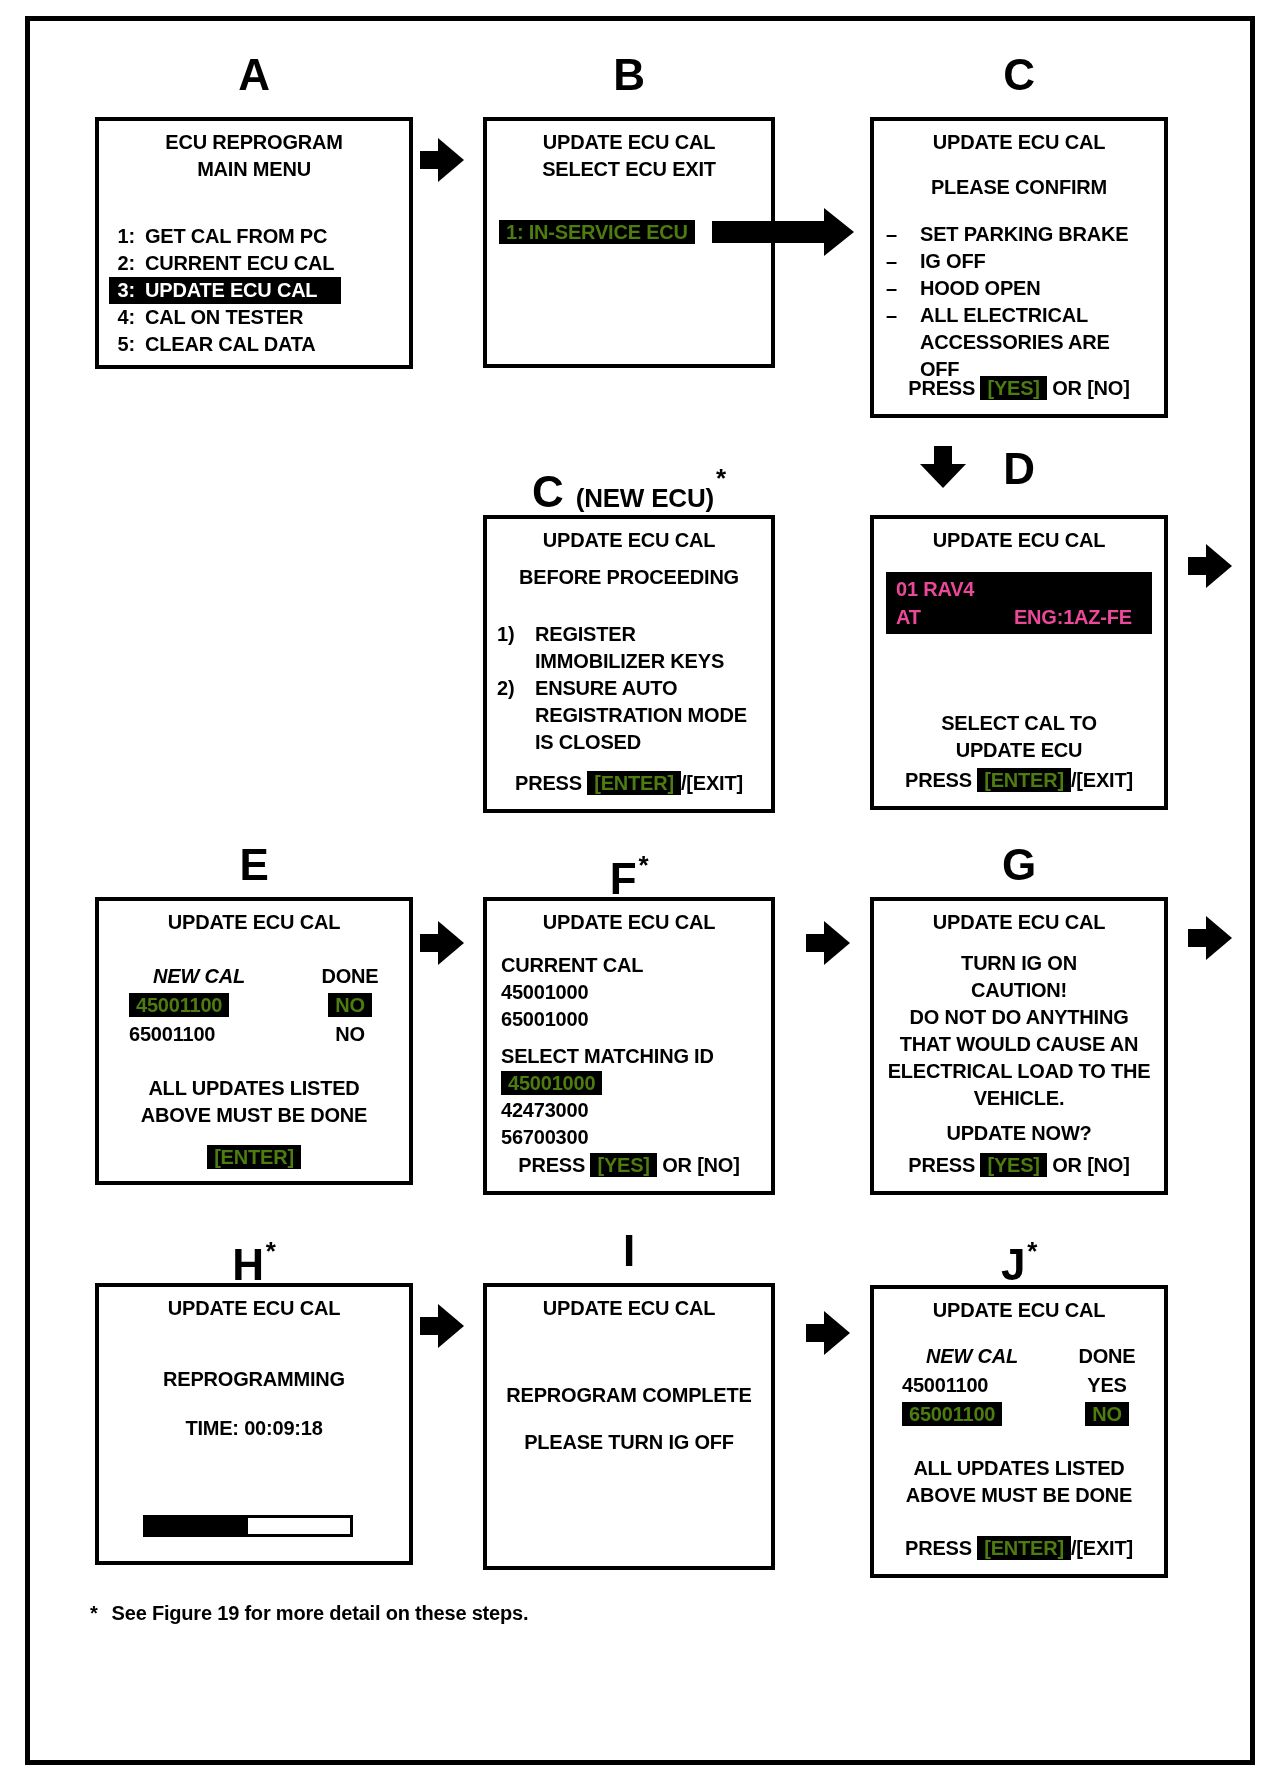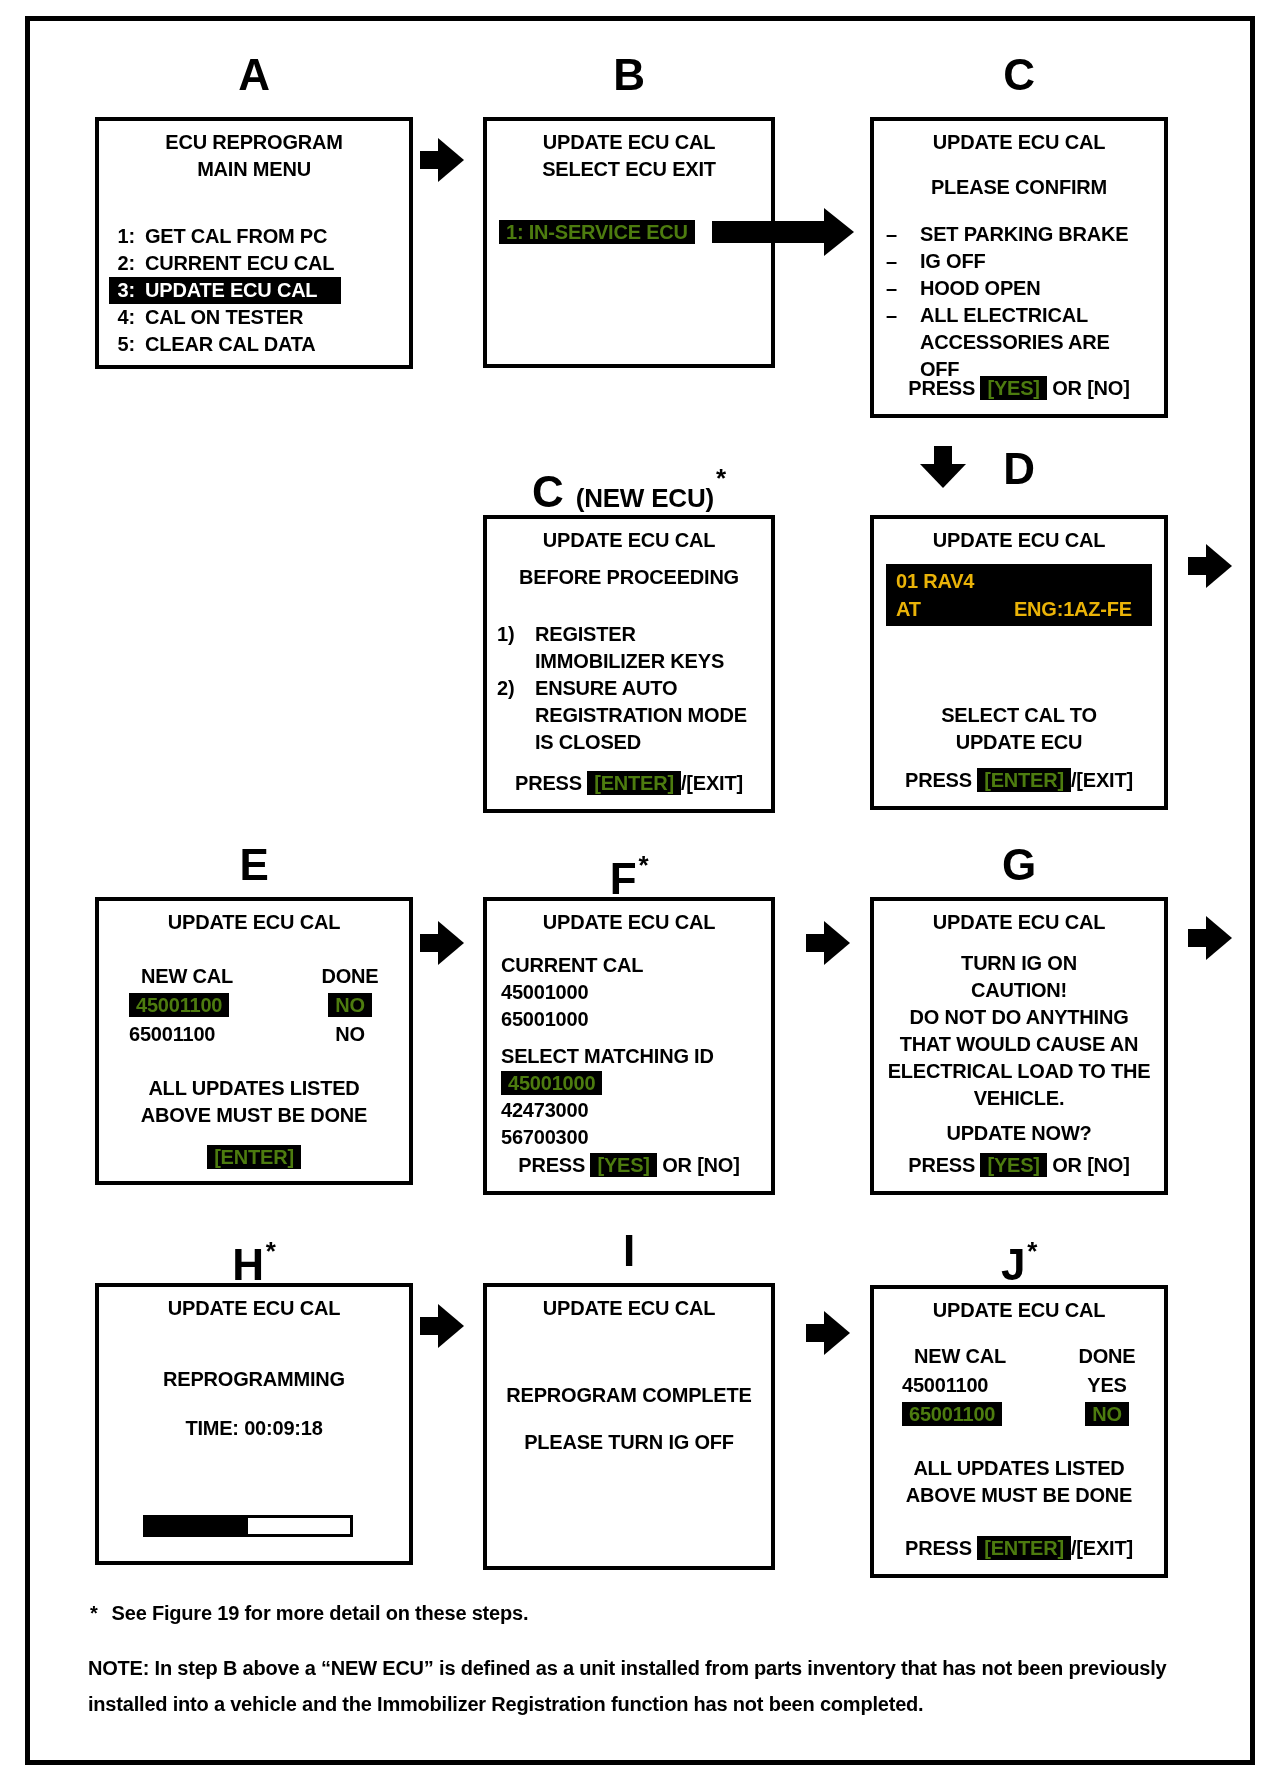--- a/index.html
+++ b/index.html
@@ -55,28 +55,28 @@
   #label-cnew{left:483px;top:455px;width:292px;}
   #screen-cnew .sub{margin-top:10px;}
   .steps{margin:30px 0 0 10px;}
   .srow{display:flex;gap:10px;}
   .srow .num{width:28px;flex:none;}
   .srow .txt{white-space:pre-line;}
 
   
   #screen-d{left:870px;top:515px;width:298px;height:295px;}
   #label-d{left:870px;top:446px;width:298px;}
-  .vehicle{margin:10px 12px 0;background:#000;color:#eab308;padding:3px 10px;line-height:28px;}
+  .vehicle{margin:18px 12px 0;background:#000;color:#ec4899;padding:3px 10px;line-height:28px;}
   .vehicle .l2{display:flex;justify-content:space-between;padding-right:10px;}
   #screen-d .msg{margin-top:76px;}
 
   
   .caltable{margin-top:26px;padding:0 26px 0 30px;}
   .calhead,.calrow{display:flex;justify-content:space-between;line-height:29px;}
-  .calhead .c1{margin-left:12px;}
+  .calhead .c1{margin-left:24px;font-style:italic;}
   .calhead .c2,.calrow .c2{width:66px;text-align:center;flex:none;}
   .note{margin-top:26px;}
 
   #screen-e{left:95px;top:897px;width:318px;height:288px;}
   #label-e{left:95px;top:842px;width:318px;}
   #screen-e .enter-line{position:absolute;bottom:10px;left:0;right:0;text-align:center;}
 
   
   #screen-f{left:483px;top:897px;width:292px;height:298px;}
   #label-f{left:483px;top:842px;width:292px;}
@@ -378,14 +378,13 @@
     <div class="ctr">ABOVE MUST BE DONE</div>
     <div class="press">
       <span>PRESS</span>
       <span class="inv">[ENTER]</span><span>/[EXIT]</span>
     </div>
   </div>
 
   <div class="fn1">
     <span class="star">*</span><span>See Figure 19 for more detail on these steps.</span>
   </div>
-  <div class="note-text">NOTE: In step B above a “NEW ECU” is defined as a unit installed from parts inventory that has not been previously installed into a vehicle and the Immobilizer Registration function has not been completed.</div>
 </div>
 
 </body></html>

